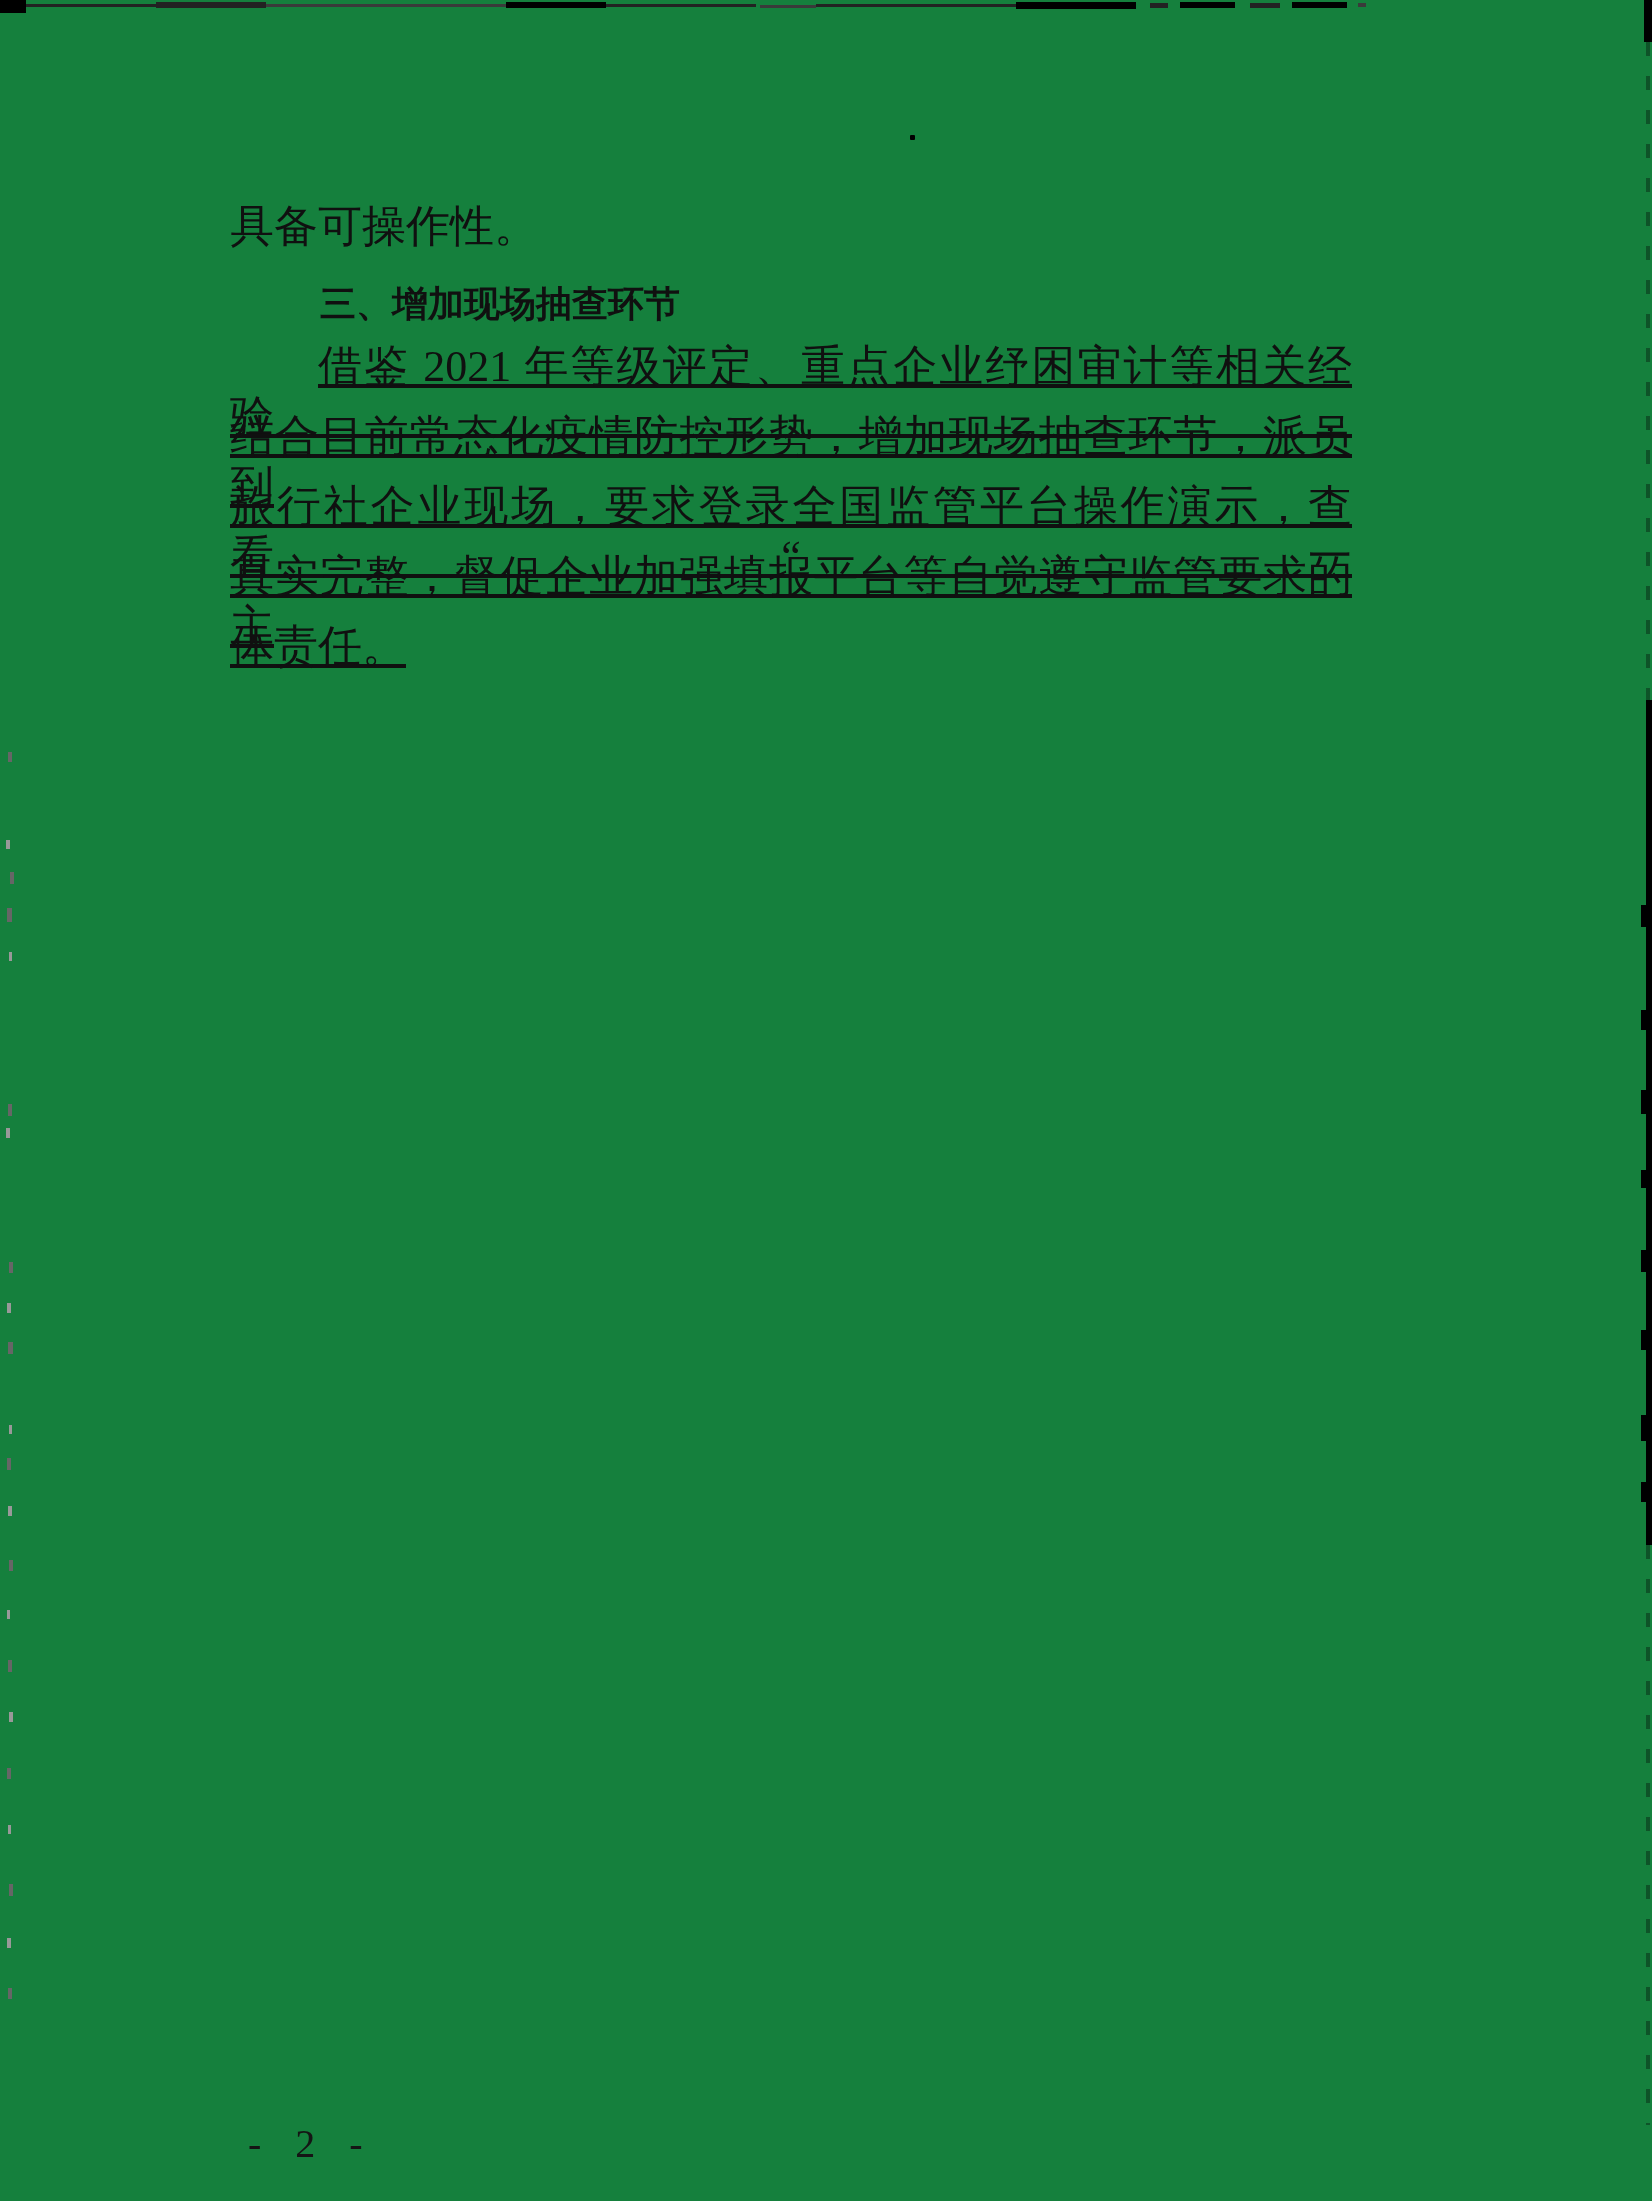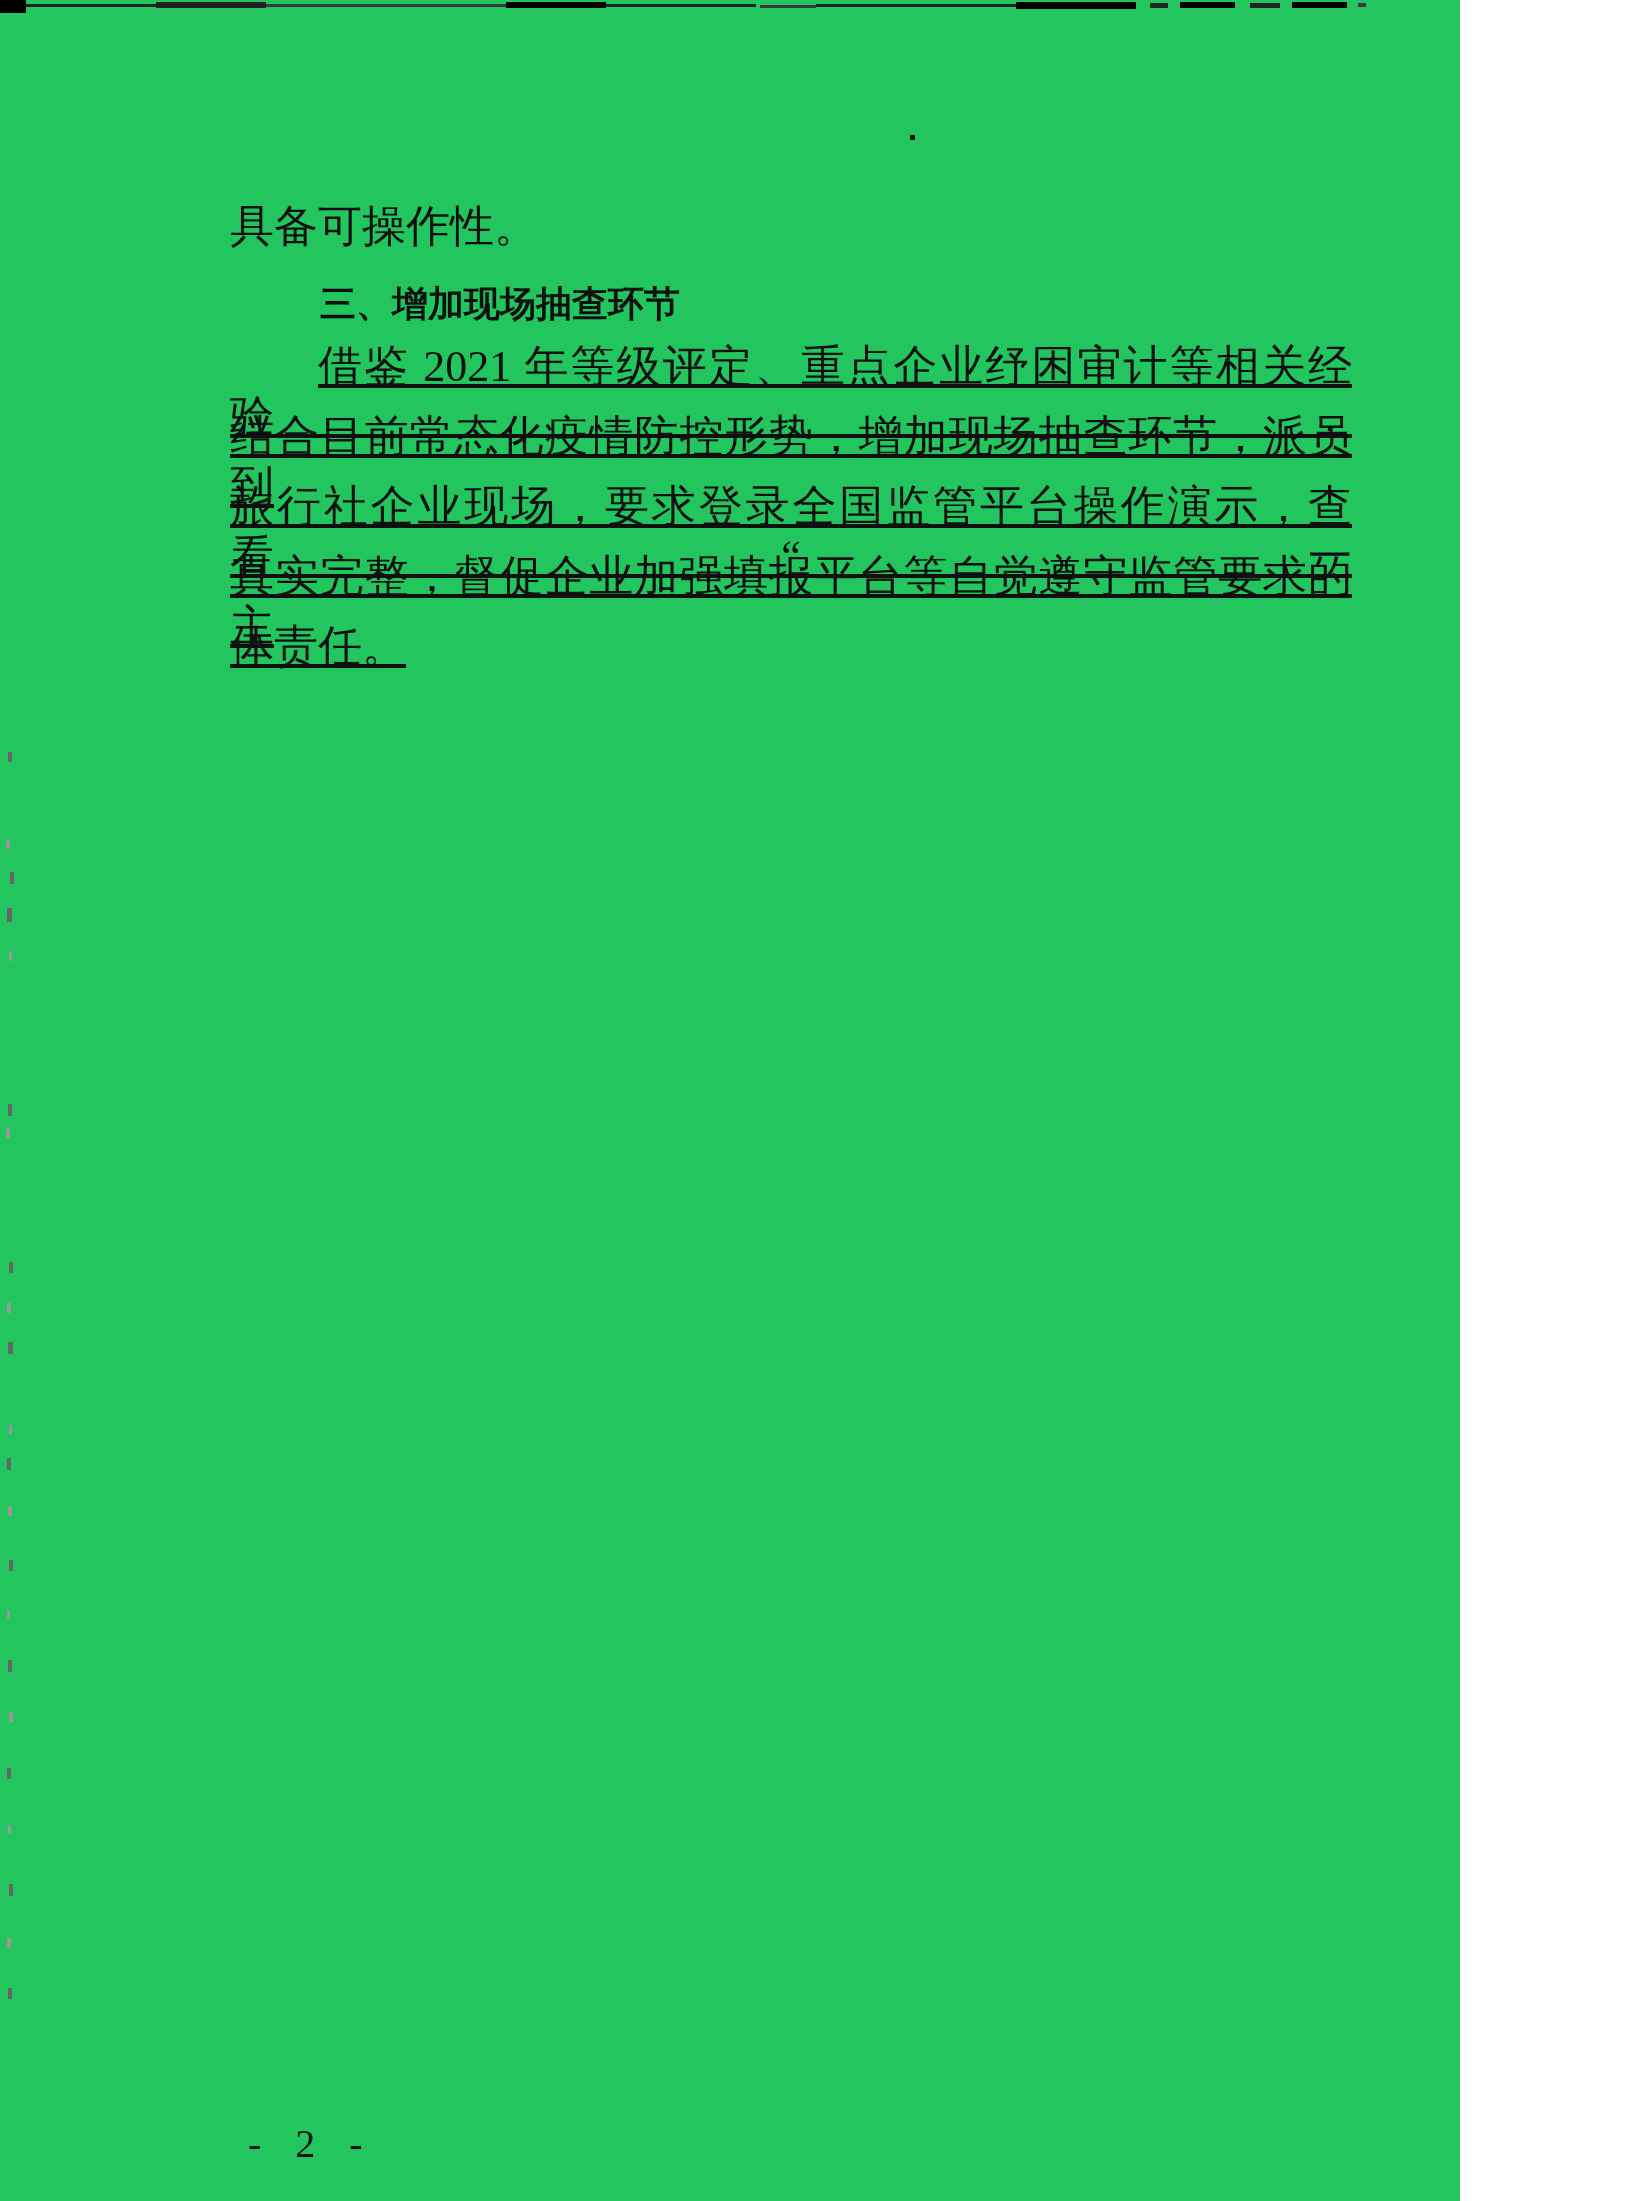--- a/index.html
+++ b/index.html
@@ -2,23 +2,23 @@
 <html><head>
 <meta charset="utf-8">
 <style>
   html, body {
     margin: 0;
     padding: 0;
     background: #ffffff;
   }
   #canvas {
     position: relative;
-    width: 1460px;
+    width: 1652px;
     height: 2201px;
-    background: #22c55e;
+    background: #15803d;
     overflow: hidden;
     font-family: "Liberation Serif", serif;
     color: #111111;
   }
 
   
   .cn-line {
     position: absolute;
     left: 230px;
     width: 1122px;

